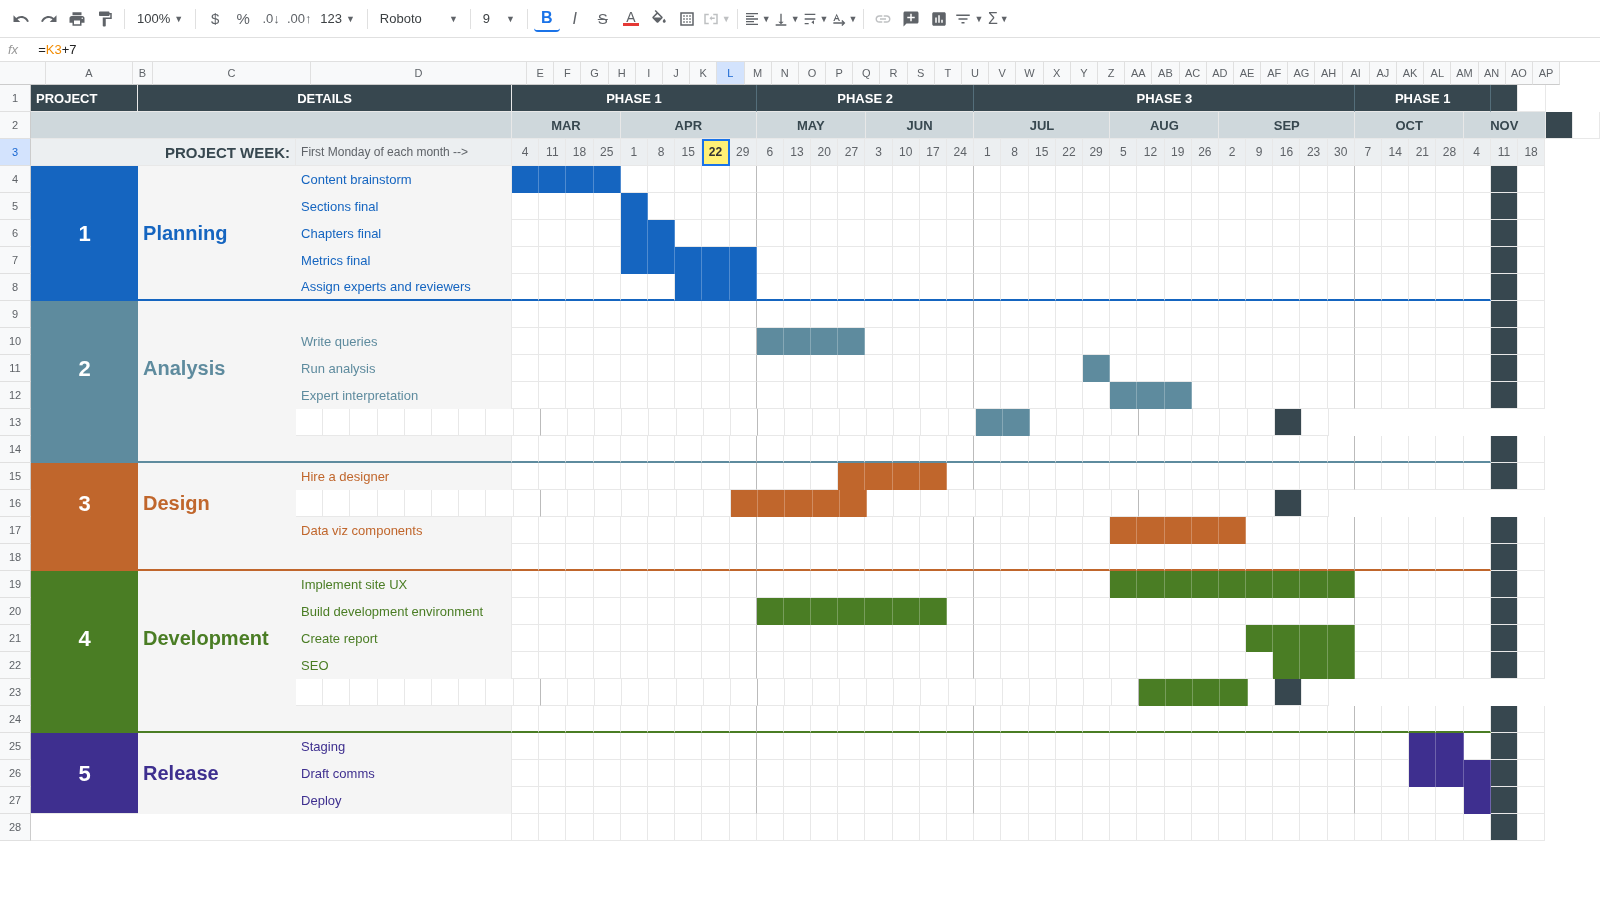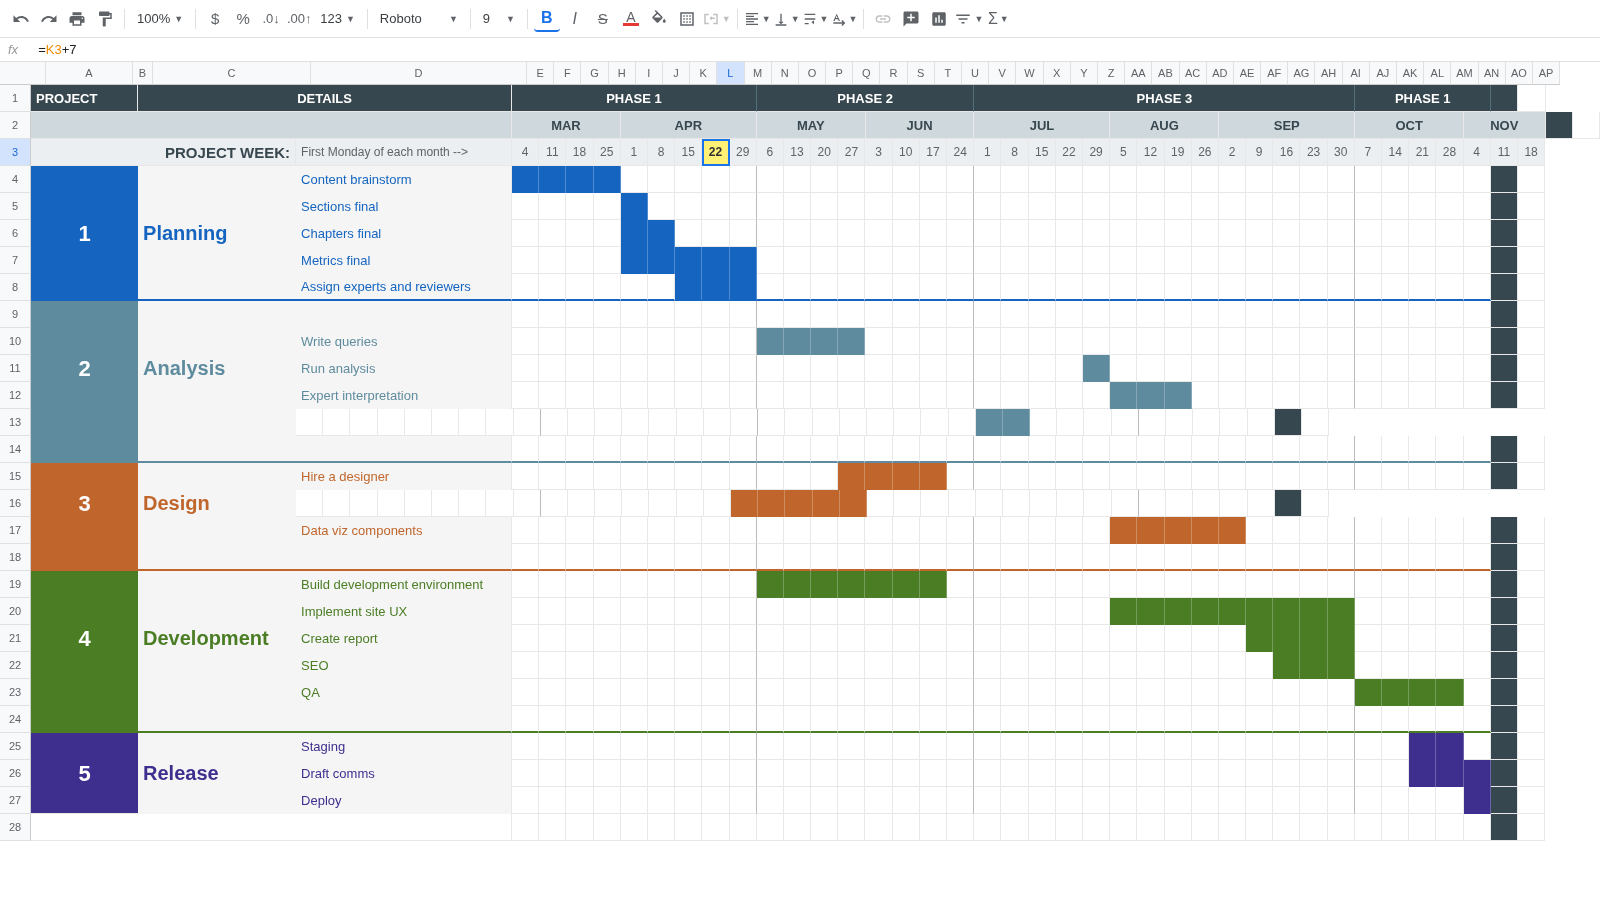--- a/index.html
+++ b/index.html
@@ -965,95 +965,95 @@
           <div class="cell sep-design" style="width: 27.2px;"></div>
           <div class="cell sep-design" style="width: 27.2px;"></div>
           <div class="cell sep-design" style="width: 27.2px;"></div>
           <div class="cell sep-design" style="width: 27.2px;"></div>
           <div class="cell proj-end" style="width: 27.2px;"></div>
           <div class="cell " style="width: 27.2px;"></div>
         </div>
         <div class="grid-row">
           <div class="cell num-block bg-dev" style="width: 107px; border-right: none; border-bottom: none;"></div>
           <div class="cell stage bg-taskrow c-dev" style="width: 158px; border-right: none; border-bottom: none;"></div>
-          <div class="cell task bg-taskrow c-dev" style="width: 216px; border-bottom: none;">Build development environment</div>
-          <div class="cell " style="width: 27.2px;"></div>
-          <div class="cell " style="width: 27.2px;"></div>
-          <div class="cell " style="width: 27.2px;"></div>
-          <div class="cell " style="width: 27.2px;"></div>
-          <div class="cell " style="width: 27.2px;"></div>
-          <div class="cell " style="width: 27.2px;"></div>
-          <div class="cell " style="width: 27.2px;"></div>
-          <div class="cell " style="width: 27.2px;"></div>
-          <div class="cell " style="width: 27.2px; border-right: 1px solid rgb(187, 187, 187);"></div>
-          <div class="cell bg-dev" style="width: 27.2px; border-right: 1px solid rgba(255, 255, 255, 0.25); border-bottom: none;"></div>
-          <div class="cell bg-dev" style="width: 27.2px; border-right: 1px solid rgba(255, 255, 255, 0.25); border-bottom: none;"></div>
-          <div class="cell bg-dev" style="width: 27.2px; border-right: 1px solid rgba(255, 255, 255, 0.25); border-bottom: none;"></div>
-          <div class="cell bg-dev" style="width: 27.2px; border-right: 1px solid rgba(255, 255, 255, 0.25); border-bottom: none;"></div>
-          <div class="cell bg-dev" style="width: 27.2px; border-right: 1px solid rgba(255, 255, 255, 0.25); border-bottom: none;"></div>
-          <div class="cell bg-dev" style="width: 27.2px; border-right: 1px solid rgba(255, 255, 255, 0.25); border-bottom: none;"></div>
-          <div class="cell bg-dev" style="width: 27.2px; border-right: 1px solid rgba(255, 255, 255, 0.25); border-bottom: none;"></div>
-          <div class="cell " style="width: 27.2px; border-right: 1px solid rgb(187, 187, 187);"></div>
-          <div class="cell " style="width: 27.2px;"></div>
-          <div class="cell " style="width: 27.2px;"></div>
-          <div class="cell " style="width: 27.2px;"></div>
-          <div class="cell " style="width: 27.2px;"></div>
-          <div class="cell " style="width: 27.2px;"></div>
-          <div class="cell " style="width: 27.2px;"></div>
-          <div class="cell " style="width: 27.2px;"></div>
-          <div class="cell " style="width: 27.2px;"></div>
-          <div class="cell " style="width: 27.2px;"></div>
-          <div class="cell " style="width: 27.2px;"></div>
-          <div class="cell " style="width: 27.2px;"></div>
-          <div class="cell " style="width: 27.2px;"></div>
-          <div class="cell " style="width: 27.2px;"></div>
-          <div class="cell " style="width: 27.2px; border-right: 1px solid rgb(187, 187, 187);"></div>
+          <div class="cell task bg-taskrow c-dev" style="width: 216px; border-bottom: none;">Implement site UX</div>
+          <div class="cell " style="width: 27.2px;"></div>
+          <div class="cell " style="width: 27.2px;"></div>
+          <div class="cell " style="width: 27.2px;"></div>
+          <div class="cell " style="width: 27.2px;"></div>
+          <div class="cell " style="width: 27.2px;"></div>
+          <div class="cell " style="width: 27.2px;"></div>
+          <div class="cell " style="width: 27.2px;"></div>
+          <div class="cell " style="width: 27.2px;"></div>
+          <div class="cell " style="width: 27.2px; border-right: 1px solid rgb(187, 187, 187);"></div>
+          <div class="cell " style="width: 27.2px;"></div>
+          <div class="cell " style="width: 27.2px;"></div>
+          <div class="cell " style="width: 27.2px;"></div>
+          <div class="cell " style="width: 27.2px;"></div>
+          <div class="cell " style="width: 27.2px;"></div>
+          <div class="cell " style="width: 27.2px;"></div>
+          <div class="cell " style="width: 27.2px;"></div>
+          <div class="cell " style="width: 27.2px; border-right: 1px solid rgb(187, 187, 187);"></div>
+          <div class="cell " style="width: 27.2px;"></div>
+          <div class="cell " style="width: 27.2px;"></div>
+          <div class="cell " style="width: 27.2px;"></div>
+          <div class="cell " style="width: 27.2px;"></div>
+          <div class="cell " style="width: 27.2px;"></div>
+          <div class="cell bg-dev" style="width: 27.2px; border-right: 1px solid rgba(255, 255, 255, 0.25); border-bottom: none;"></div>
+          <div class="cell bg-dev" style="width: 27.2px; border-right: 1px solid rgba(255, 255, 255, 0.25); border-bottom: none;"></div>
+          <div class="cell bg-dev" style="width: 27.2px; border-right: 1px solid rgba(255, 255, 255, 0.25); border-bottom: none;"></div>
+          <div class="cell bg-dev" style="width: 27.2px; border-right: 1px solid rgba(255, 255, 255, 0.25); border-bottom: none;"></div>
+          <div class="cell bg-dev" style="width: 27.2px; border-right: 1px solid rgba(255, 255, 255, 0.25); border-bottom: none;"></div>
+          <div class="cell bg-dev" style="width: 27.2px; border-right: 1px solid rgba(255, 255, 255, 0.25); border-bottom: none;"></div>
+          <div class="cell bg-dev" style="width: 27.2px; border-right: 1px solid rgba(255, 255, 255, 0.25); border-bottom: none;"></div>
+          <div class="cell bg-dev" style="width: 27.2px; border-right: 1px solid rgba(255, 255, 255, 0.25); border-bottom: none;"></div>
+          <div class="cell bg-dev" style="width: 27.2px; border-right: 1px solid rgba(255, 255, 255, 0.25); border-bottom: none;"></div>
           <div class="cell " style="width: 27.2px;"></div>
           <div class="cell " style="width: 27.2px;"></div>
           <div class="cell " style="width: 27.2px;"></div>
           <div class="cell " style="width: 27.2px;"></div>
           <div class="cell " style="width: 27.2px;"></div>
           <div class="cell proj-end" style="width: 27.2px;"></div>
           <div class="cell " style="width: 27.2px;"></div>
         </div>
         <div class="grid-row">
           <div class="cell num-block bg-dev" style="width: 107px; border-right: none; border-bottom: none;"></div>
           <div class="cell stage bg-taskrow c-dev" style="width: 158px; border-right: none; border-bottom: none;"></div>
-          <div class="cell task bg-taskrow c-dev" style="width: 216px; border-bottom: none;">Implement site UX</div>
-          <div class="cell " style="width: 27.2px;"></div>
-          <div class="cell " style="width: 27.2px;"></div>
-          <div class="cell " style="width: 27.2px;"></div>
-          <div class="cell " style="width: 27.2px;"></div>
-          <div class="cell " style="width: 27.2px;"></div>
-          <div class="cell " style="width: 27.2px;"></div>
-          <div class="cell " style="width: 27.2px;"></div>
-          <div class="cell " style="width: 27.2px;"></div>
-          <div class="cell " style="width: 27.2px; border-right: 1px solid rgb(187, 187, 187);"></div>
-          <div class="cell " style="width: 27.2px;"></div>
-          <div class="cell " style="width: 27.2px;"></div>
-          <div class="cell " style="width: 27.2px;"></div>
-          <div class="cell " style="width: 27.2px;"></div>
-          <div class="cell " style="width: 27.2px;"></div>
-          <div class="cell " style="width: 27.2px;"></div>
-          <div class="cell " style="width: 27.2px;"></div>
-          <div class="cell " style="width: 27.2px; border-right: 1px solid rgb(187, 187, 187);"></div>
-          <div class="cell " style="width: 27.2px;"></div>
-          <div class="cell " style="width: 27.2px;"></div>
-          <div class="cell " style="width: 27.2px;"></div>
-          <div class="cell " style="width: 27.2px;"></div>
-          <div class="cell " style="width: 27.2px;"></div>
-          <div class="cell bg-dev" style="width: 27.2px; border-right: 1px solid rgba(255, 255, 255, 0.25); border-bottom: none;"></div>
-          <div class="cell bg-dev" style="width: 27.2px; border-right: 1px solid rgba(255, 255, 255, 0.25); border-bottom: none;"></div>
-          <div class="cell bg-dev" style="width: 27.2px; border-right: 1px solid rgba(255, 255, 255, 0.25); border-bottom: none;"></div>
-          <div class="cell bg-dev" style="width: 27.2px; border-right: 1px solid rgba(255, 255, 255, 0.25); border-bottom: none;"></div>
-          <div class="cell bg-dev" style="width: 27.2px; border-right: 1px solid rgba(255, 255, 255, 0.25); border-bottom: none;"></div>
-          <div class="cell bg-dev" style="width: 27.2px; border-right: 1px solid rgba(255, 255, 255, 0.25); border-bottom: none;"></div>
-          <div class="cell bg-dev" style="width: 27.2px; border-right: 1px solid rgba(255, 255, 255, 0.25); border-bottom: none;"></div>
-          <div class="cell bg-dev" style="width: 27.2px; border-right: 1px solid rgba(255, 255, 255, 0.25); border-bottom: none;"></div>
-          <div class="cell bg-dev" style="width: 27.2px; border-right: 1px solid rgba(255, 255, 255, 0.25); border-bottom: none;"></div>
+          <div class="cell task bg-taskrow c-dev" style="width: 216px; border-bottom: none;">Build development environment</div>
+          <div class="cell " style="width: 27.2px;"></div>
+          <div class="cell " style="width: 27.2px;"></div>
+          <div class="cell " style="width: 27.2px;"></div>
+          <div class="cell " style="width: 27.2px;"></div>
+          <div class="cell " style="width: 27.2px;"></div>
+          <div class="cell " style="width: 27.2px;"></div>
+          <div class="cell " style="width: 27.2px;"></div>
+          <div class="cell " style="width: 27.2px;"></div>
+          <div class="cell " style="width: 27.2px; border-right: 1px solid rgb(187, 187, 187);"></div>
+          <div class="cell bg-dev" style="width: 27.2px; border-right: 1px solid rgba(255, 255, 255, 0.25); border-bottom: none;"></div>
+          <div class="cell bg-dev" style="width: 27.2px; border-right: 1px solid rgba(255, 255, 255, 0.25); border-bottom: none;"></div>
+          <div class="cell bg-dev" style="width: 27.2px; border-right: 1px solid rgba(255, 255, 255, 0.25); border-bottom: none;"></div>
+          <div class="cell bg-dev" style="width: 27.2px; border-right: 1px solid rgba(255, 255, 255, 0.25); border-bottom: none;"></div>
+          <div class="cell bg-dev" style="width: 27.2px; border-right: 1px solid rgba(255, 255, 255, 0.25); border-bottom: none;"></div>
+          <div class="cell bg-dev" style="width: 27.2px; border-right: 1px solid rgba(255, 255, 255, 0.25); border-bottom: none;"></div>
+          <div class="cell bg-dev" style="width: 27.2px; border-right: 1px solid rgba(255, 255, 255, 0.25); border-bottom: none;"></div>
+          <div class="cell " style="width: 27.2px; border-right: 1px solid rgb(187, 187, 187);"></div>
+          <div class="cell " style="width: 27.2px;"></div>
+          <div class="cell " style="width: 27.2px;"></div>
+          <div class="cell " style="width: 27.2px;"></div>
+          <div class="cell " style="width: 27.2px;"></div>
+          <div class="cell " style="width: 27.2px;"></div>
+          <div class="cell " style="width: 27.2px;"></div>
+          <div class="cell " style="width: 27.2px;"></div>
+          <div class="cell " style="width: 27.2px;"></div>
+          <div class="cell " style="width: 27.2px;"></div>
+          <div class="cell " style="width: 27.2px;"></div>
+          <div class="cell " style="width: 27.2px;"></div>
+          <div class="cell " style="width: 27.2px;"></div>
+          <div class="cell " style="width: 27.2px;"></div>
+          <div class="cell " style="width: 27.2px; border-right: 1px solid rgb(187, 187, 187);"></div>
           <div class="cell " style="width: 27.2px;"></div>
           <div class="cell " style="width: 27.2px;"></div>
           <div class="cell " style="width: 27.2px;"></div>
           <div class="cell " style="width: 27.2px;"></div>
           <div class="cell " style="width: 27.2px;"></div>
           <div class="cell proj-end" style="width: 27.2px;"></div>
           <div class="cell " style="width: 27.2px;"></div>
         </div>
         <div class="grid-row">
           <div class="cell num-block bg-dev" style="width: 107px; border-right: none; border-bottom: none;">4</div>
@@ -1137,21 +1137,20 @@
           <div class="cell " style="width: 27.2px;"></div>
           <div class="cell " style="width: 27.2px;"></div>
           <div class="cell " style="width: 27.2px;"></div>
           <div class="cell " style="width: 27.2px;"></div>
           <div class="cell proj-end" style="width: 27.2px;"></div>
           <div class="cell " style="width: 27.2px;"></div>
         </div>
         <div class="grid-row">
           <div class="cell num-block bg-dev" style="width: 107px; border-right: none; border-bottom: none;"></div>
           <div class="cell stage bg-taskrow c-dev" style="width: 158px; border-right: none; border-bottom: none;"></div>
-          <div class="cell task bg-taskrow c-dev" style="width: 216px; border-bottom: none;">QA</div>
           <div class="cell " style="width: 27.2px;"></div>
           <div class="cell " style="width: 27.2px;"></div>
           <div class="cell " style="width: 27.2px;"></div>
           <div class="cell " style="width: 27.2px;"></div>
           <div class="cell " style="width: 27.2px;"></div>
           <div class="cell " style="width: 27.2px;"></div>
           <div class="cell " style="width: 27.2px;"></div>
           <div class="cell " style="width: 27.2px;"></div>
           <div class="cell " style="width: 27.2px; border-right: 1px solid rgb(187, 187, 187);"></div>
           <div class="cell " style="width: 27.2px;"></div>

